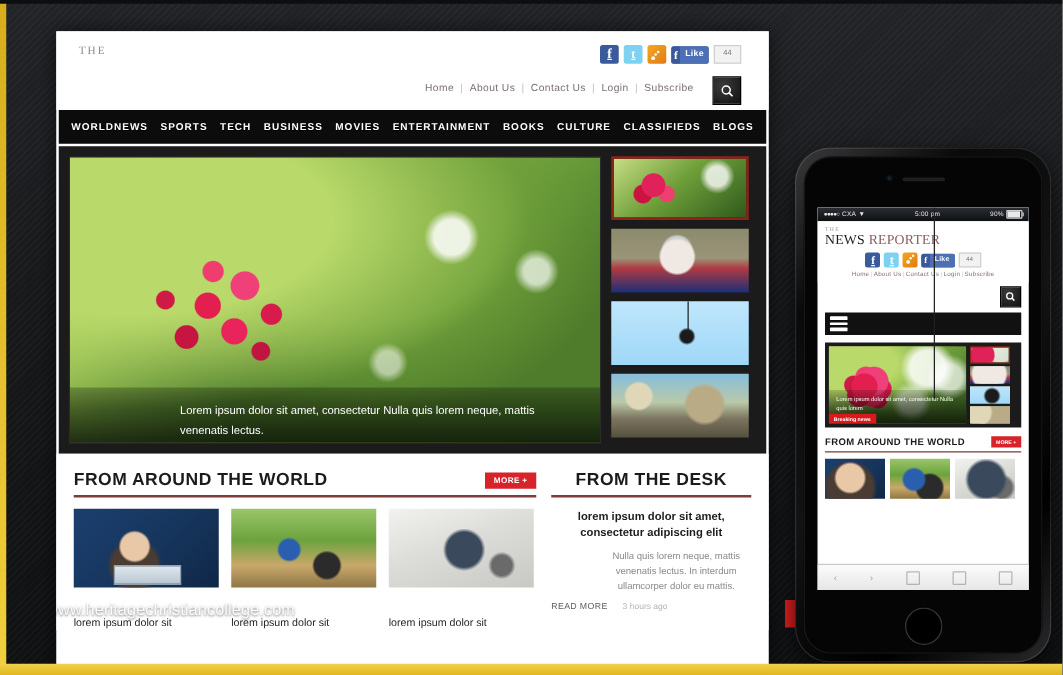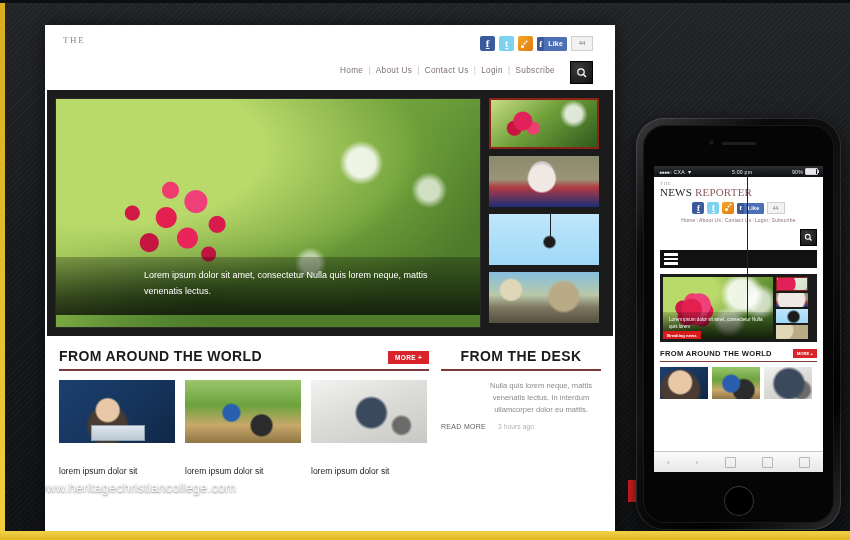--- a/index.html
+++ b/index.html
@@ -117,21 +117,21 @@
       radial-gradient(circle at 36% 68%, #c01540 0 7px, rgba(192,21,64,0) 8px),
       radial-gradient(circle at 72% 28%, rgba(255,255,255,.85) 0 14px, rgba(255,255,255,0) 22px),
       radial-gradient(circle at 88% 40%, rgba(255,255,255,.7) 0 10px, rgba(255,255,255,0) 18px),
       radial-gradient(circle at 60% 72%, rgba(255,255,255,.55) 0 9px, rgba(255,255,255,0) 16px),
       radial-gradient(ellipse at 12% 22%, #b9d96a 0 30%, rgba(185,217,106,0) 60%),
       radial-gradient(ellipse at 55% 18%, #6fa03a 0 35%, rgba(111,160,58,0) 65%),
       radial-gradient(ellipse at 80% 80%, #4e7c2b 0 40%, rgba(78,124,43,0) 70%),
       linear-gradient(145deg,#cfe38c 0%,#8fb94c 28%,#5f9236 58%,#37631f 100%);
   }
   .herocap{
-    position:absolute;left:0;right:0;bottom:12px;height:58px;
+    position:absolute;left:0;right:0;bottom:0;height:44px;
     background:linear-gradient(180deg,rgba(0,0,0,.25),rgba(0,0,0,.72));
     color:#fff;font-size:9px;line-height:16px;padding:10px 29px 0 88px;
     box-sizing:border-box;
   }
   .herothumbs{width:110px;display:flex;flex-direction:column;gap:7px;}
   .hthumb{height:51px;width:100%;box-sizing:border-box;overflow:hidden;position:relative;cursor:pointer;}
   .hthumb.active{border:2px solid #8e2318;}
   .t1{background:
       radial-gradient(circle at 30% 45%, #e0215a 0 9px, rgba(224,33,90,0) 10px),
       radial-gradient(circle at 22% 60%, #c8143f 0 7px, rgba(200,20,63,0) 8px),
@@ -304,20 +304,34 @@
       </div>
 
       <div class="searchbtn">
         <svg width="12" height="12" viewBox="0 0 12 12">
           <circle cx="5" cy="5" r="3.2" fill="none" stroke="#fff" stroke-width="1.2"></circle>
           <line x1="7.3" y1="7.3" x2="10" y2="10" stroke="#fff" stroke-width="1.4"></line>
         </svg>
       </div>
     </div>
 
+    <div class="navwrap">
+      <div class="mainnav">
+        <a href="#">WORLDNEWS</a>
+        <a href="#">SPORTS</a>
+        <a href="#">TECH</a>
+        <a href="#">BUSINESS</a>
+        <a href="#">MOVIES</a>
+        <a href="#">ENTERTAINMENT</a>
+        <a href="#">BOOKS</a>
+        <a href="#">CULTURE</a>
+        <a href="#">CLASSIFIEDS</a>
+        <a href="#">BLOGS</a>
+      </div>
+    </div>
 
     <div class="heroarea">
       <div class="heromain">
         <div class="berry"></div>
         <div class="herocap">Lorem ipsum dolor sit amet, consectetur Nulla quis lorem neque, mattis venenatis lectus.</div>
 
       </div>
       <div class="herothumbs">
         <div class="hthumb t1 active"></div>
         <div class="hthumb t2"></div>
@@ -345,20 +359,21 @@
             <div class="pic p3"></div>
             <div class="cap">lorem ipsum dolor sit</div>
           </div>
         </div>
       </div>
 
       <div class="colR">
         <div class="sechead">
           <h2>FROM THE DESK</h2>
         </div>
+        <div class="desk-head">lorem ipsum dolor sit amet, consectetur adipiscing elit</div>
         <div class="desk-body">Nulla quis lorem neque, mattis venenatis lectus. In interdum ullamcorper dolor eu mattis.</div>
         <div class="desk-foot">
           <span class="readmore">READ MORE</span>
           <span class="ago">3 hours ago</span>
         </div>
       </div>
     </div>
 
     <div class="watermark">www.heritagechristiancollege.com</div>
   </div>

